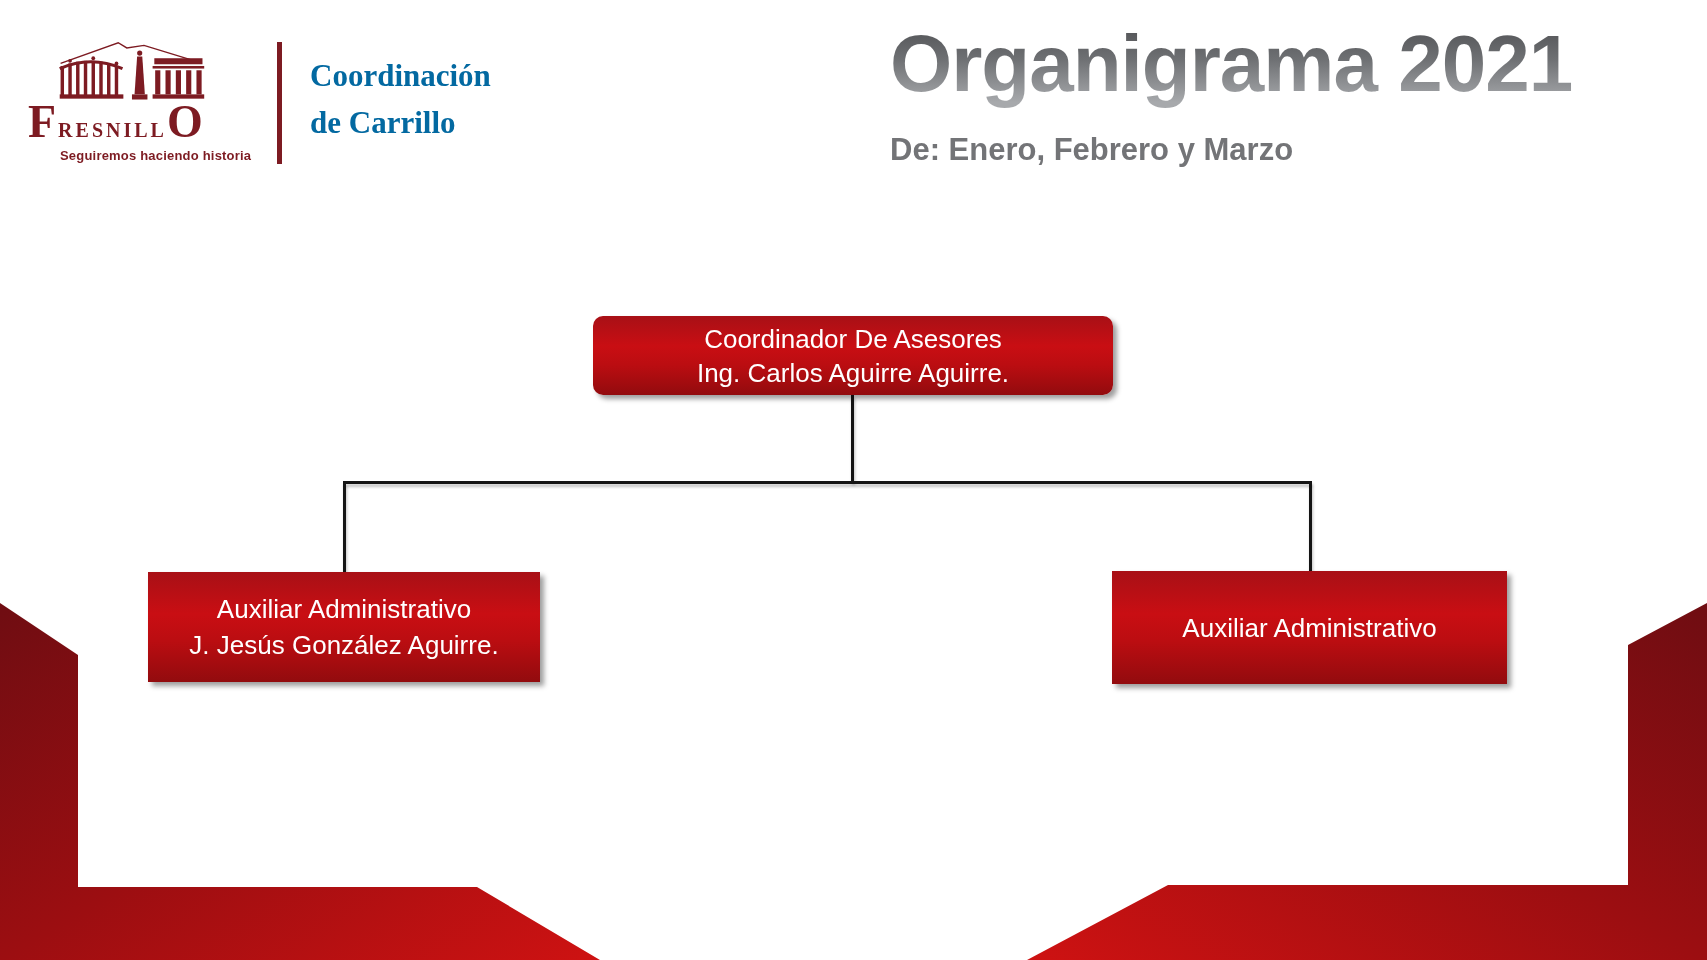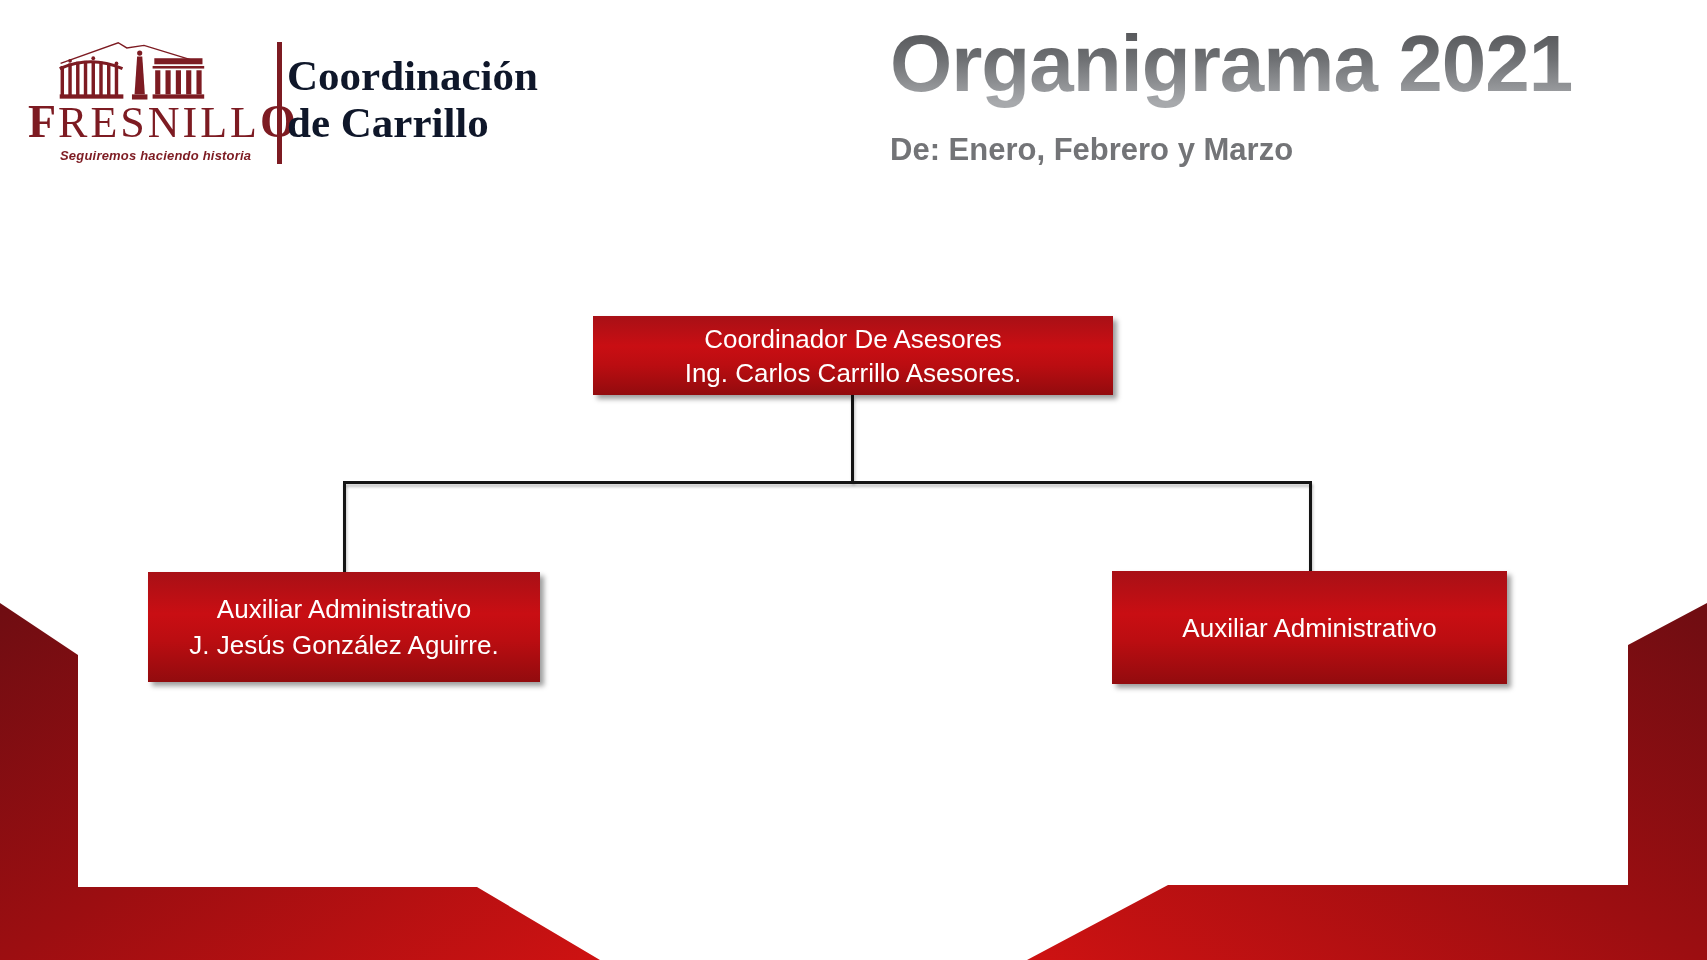--- a/index.html
+++ b/index.html
@@ -8,46 +8,46 @@
     overflow:hidden;font-family:"Liberation Sans",sans-serif;
   }
   .decor{position:absolute;left:0;top:0;width:1707px;height:960px;pointer-events:none;}
 
   
   .logo-area{position:absolute;left:0;top:0;width:560px;height:190px;}
   .monument{position:absolute;left:58px;top:36px;width:172px;height:72px;}
   .brand{position:absolute;left:28px;top:96px;width:240px;color:#7d1b22;
          font-family:"Liberation Serif",serif;white-space:nowrap;line-height:52px;}
   .brand .cap{font-size:46px;font-weight:700;letter-spacing:2px;}
-  .brand .mid{font-size:44px;font-weight:400;letter-spacing:3px;text-align:center;}
+  .brand .mid{font-size:20px;font-weight:700;letter-spacing:3px;text-align:center;}
   .tagline{position:absolute;left:60px;top:148px;width:220px;color:#7d1b22;
-           font-size:13px;font-weight:700;letter-spacing:.2px;white-space:nowrap;font-style:italic;}
+           font-size:13px;font-weight:700;letter-spacing:.2px;white-space:nowrap;}
   .logo-divider{position:absolute;left:277px;top:42px;width:5px;height:122px;background:#7d1b22;}
-  .dept{position:absolute;left:287px;top:52px;color:#0f172a;
-        font-family:"Liberation Serif",serif;font-weight:700;font-size:43px;line-height:47px;white-space:nowrap;}
+  .dept{position:absolute;left:310px;top:52px;color:#0369a1;
+        font-family:"Liberation Serif",serif;font-weight:700;font-size:31px;line-height:47px;white-space:nowrap;}
 
   
   .title-block{position:absolute;left:890px;top:16px;width:800px;text-align:left;}
   .slide-title{font-size:80px;font-weight:700;letter-spacing:-1px;line-height:96px;color:#77797c;white-space:nowrap;}
   @supports ((-webkit-background-clip:text) or (background-clip:text)){
     .slide-title{
       background:linear-gradient(180deg,#525356 10%,#6e7073 45%,#a7a9ac 90%);
       -webkit-background-clip:text;background-clip:text;color:transparent;
     }
   }
   .slide-subtitle{font-size:31px;font-weight:700;color:#737477;margin-top:20px;white-space:nowrap;}
 
   
   .org-node{
     position:absolute;display:flex;flex-direction:column;justify-content:center;align-items:center;
     background:linear-gradient(180deg,#a81016 0%,#c90e13 38%,#bb0d11 62%,#920b0e 100%);
     box-shadow:4px 4px 5px rgba(0,0,0,.38);
     color:#ffffff;text-align:center;font-size:26px;line-height:36px;
   }
-  .org-root {left:593px;top:316px;width:520px;height:79px;line-height:34px;}
+  .org-root {left:593px;top:316px;width:520px;height:79px;line-height:34px;border-radius:10px;}
   .org-left {left:148px;top:572px;width:392px;height:110px;}
   .org-right{left:1112px;top:571px;width:395px;height:113px;}
   .node-line{display:block;width:100%;white-space:nowrap;}
 
   .connector{position:absolute;background:#141414;box-shadow:1px 3px 3px rgba(0,0,0,.25);}
   .conn-root-v {left:851px;top:395px;width:3px;height:87px;}
   .conn-h      {left:343px;top:481px;width:969px;height:3px;}
   .conn-left-v {left:343px;top:483px;width:3px;height:89px;}
   .conn-right-v{left:1309px;top:483px;width:3px;height:88px;}
 </style>
@@ -119,21 +119,21 @@
     <div class="slide-subtitle">De: Enero, Febrero y Marzo</div>
   </div>
 
   <div class="connector conn-root-v"></div>
   <div class="connector conn-h"></div>
   <div class="connector conn-left-v"></div>
   <div class="connector conn-right-v"></div>
 
   <div class="org-node org-root">
     <span class="node-line">Coordinador De Asesores</span>
-    <span class="node-line">Ing. Carlos Carrillo Asesores.</span>
+    <span class="node-line">Ing. Carlos Aguirre Aguirre.</span>
   </div>
 
   <div class="org-node org-left">
     <span class="node-line">Auxiliar Administrativo</span>
     <span class="node-line">J. Jesús González Aguirre.</span>
   </div>
 
   <div class="org-node org-right">
     <span class="node-line">Auxiliar Administrativo</span>
   </div>

